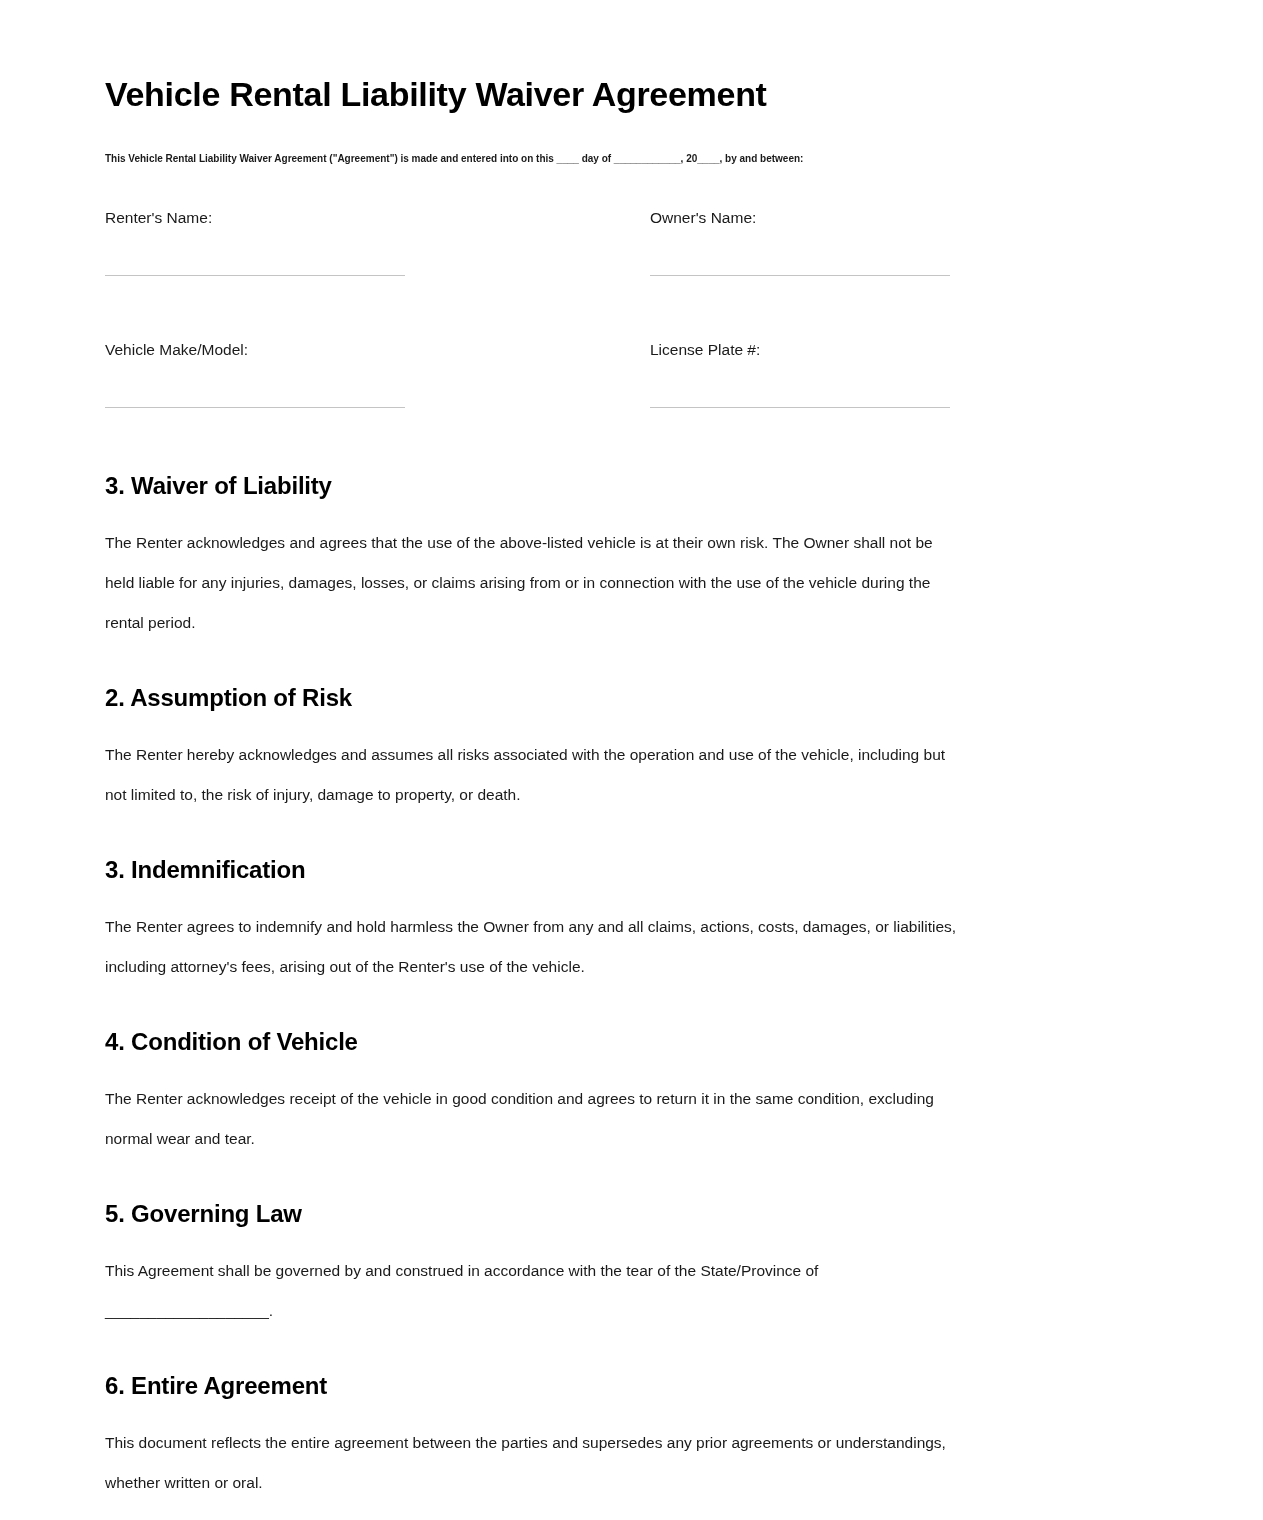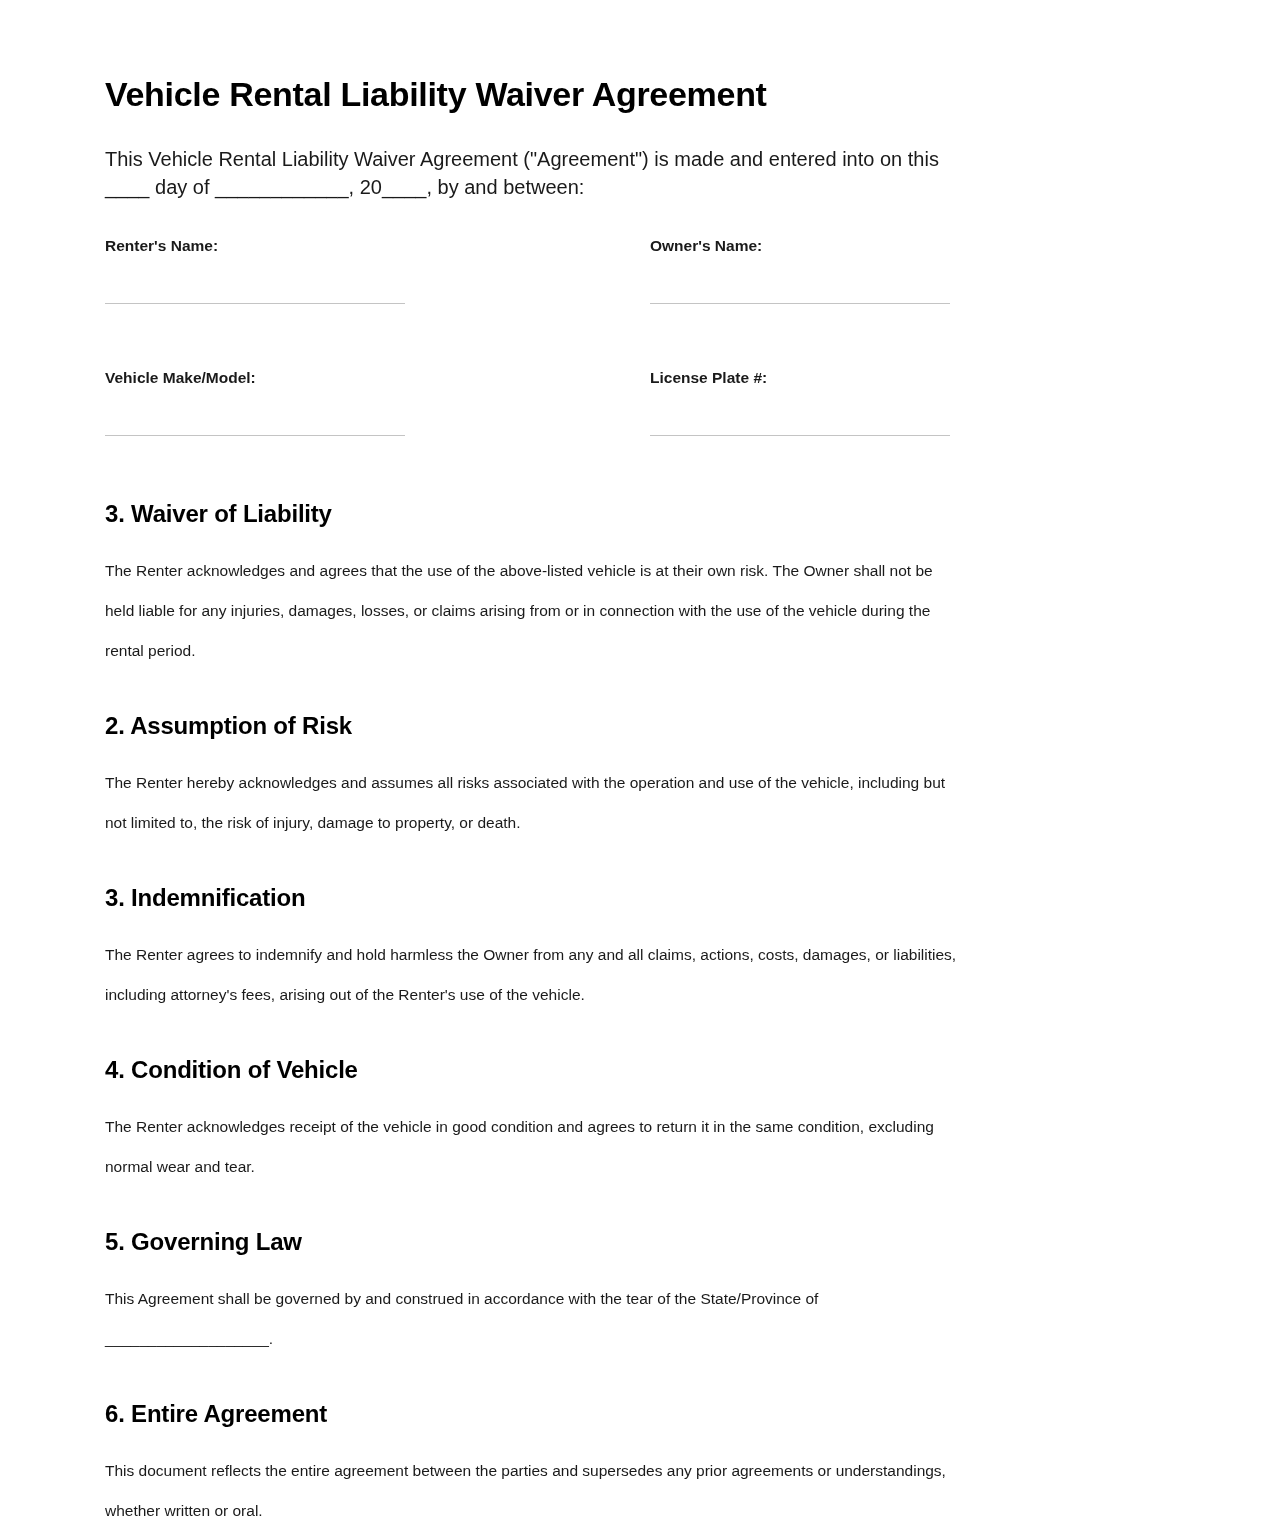--- a/index.html
+++ b/index.html
@@ -29,34 +29,34 @@
   .doc-title {
     font-size: 34px;
     font-weight: bold;
     letter-spacing: -0.3px;
     color: #000000;
     margin: 0 0 30px 0;
     line-height: 1.2;
   }
 
   .intro {
-    font-size: 20px;
+    font-size: 10px;
     line-height: 28px;
     color: #1a1a1a;
     max-width: 990px;
     margin: 0 0 34px 0;
+    font-weight: bold;
   }
 
   
   .fields {
     display: grid;
     grid-template-columns: 545px 1fr;
     row-gap: 0px;
     margin: 0;
-    font-weight: bold;
   }
 
   .field {
     margin-bottom: 0;
   }
 
   .field-label {
     font-size: 15.5px;
     line-height: 22px;
     color: #1a1a1a;

